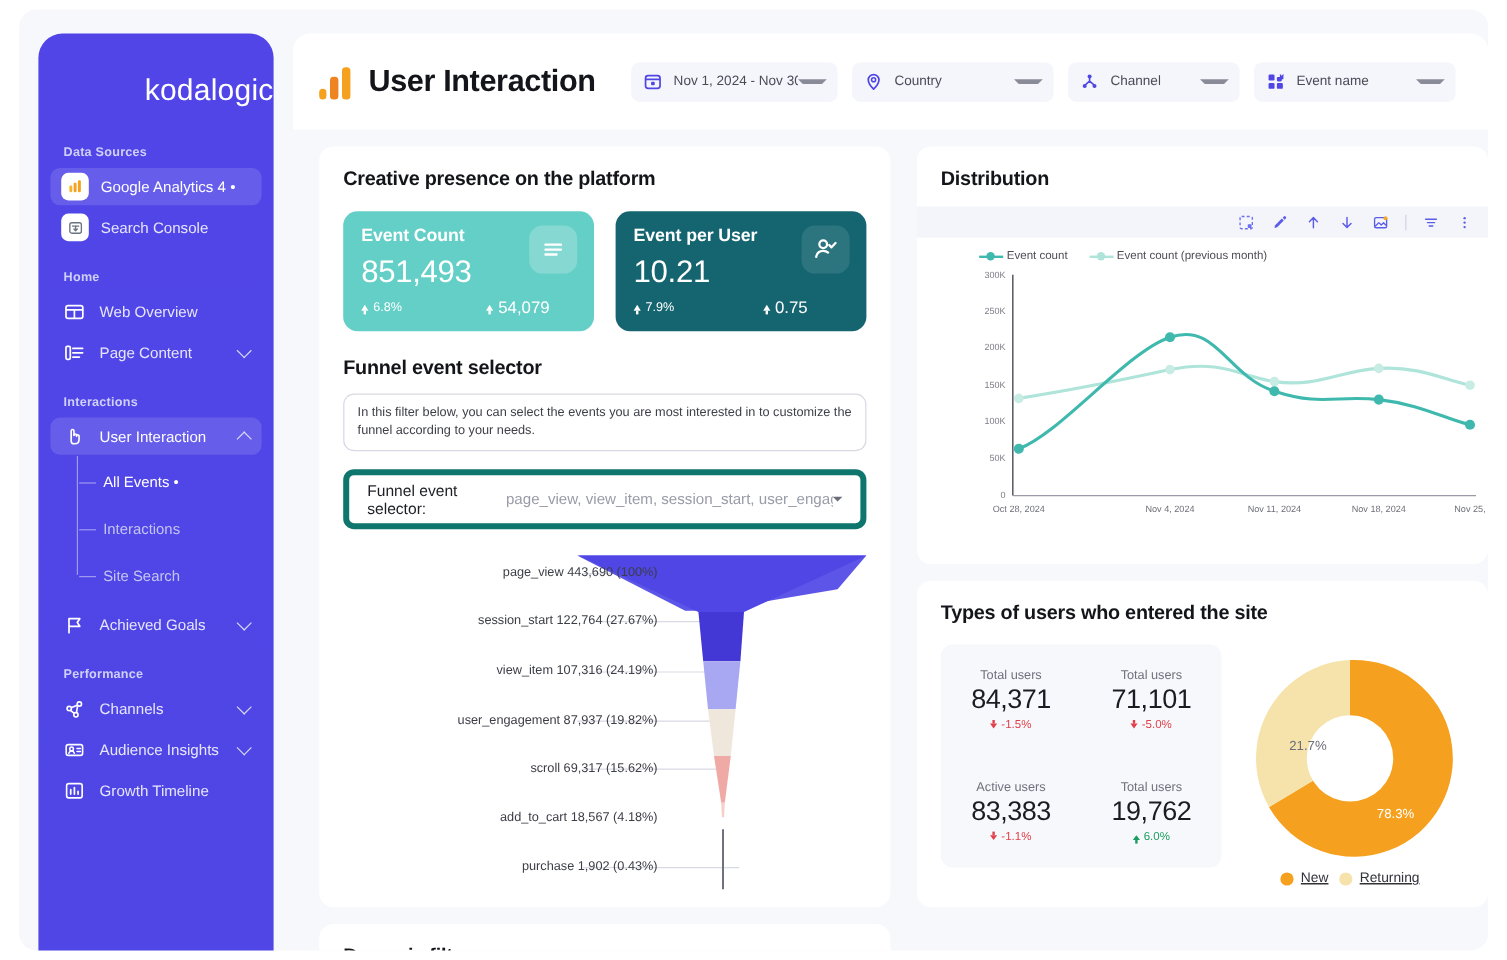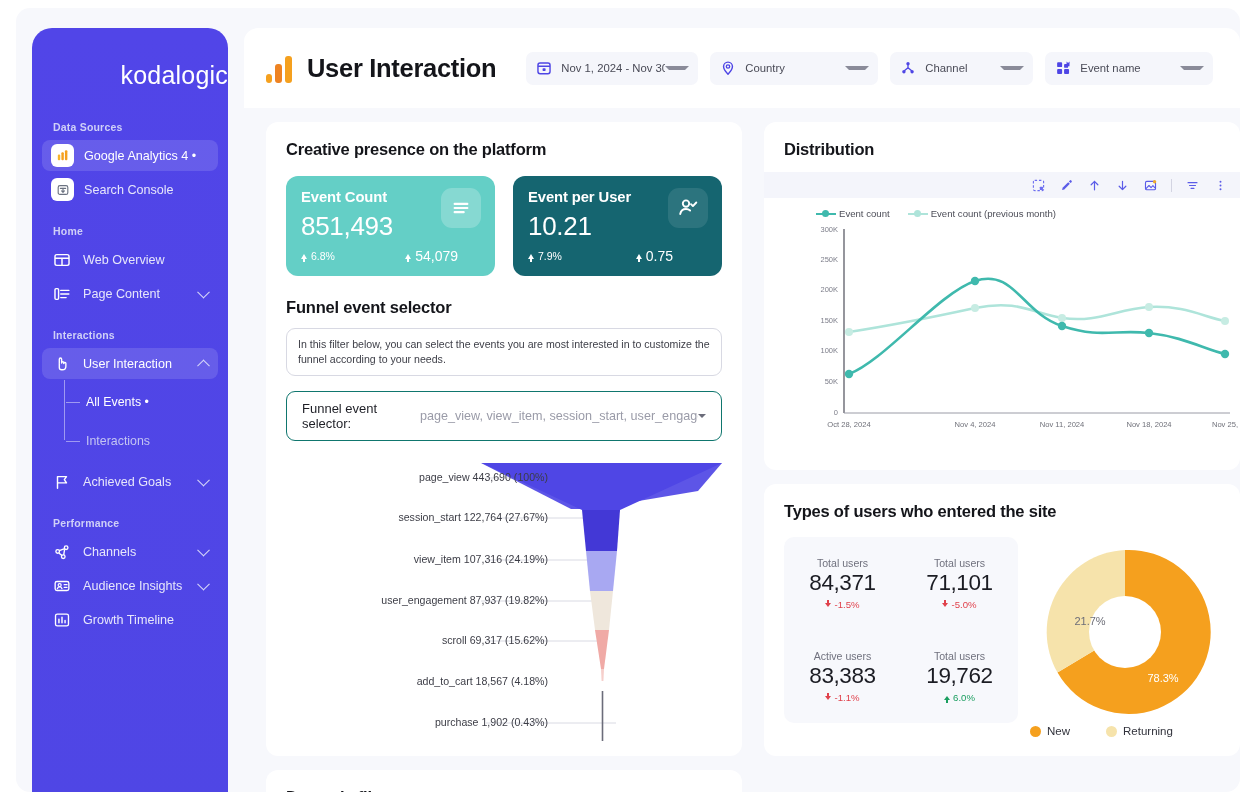--- a/index.html
+++ b/index.html
@@ -200,21 +200,21 @@
     border: 1px solid #d8d9e3;
     border-radius: 9px;
     padding: 8px 11px;
     font-size: 10.6px;
     color: #3f4049;
     line-height: 1.42;
   }
   .selector {
     margin-top: 15px;
     height: 50px;
-    border: 1px solid #0f766e;
+    border: 5px solid #0f766e;
     border-radius: 9px;
     display:flex; align-items:center;
     padding: 14px 15px;
     cursor: pointer;
     background:#fff;
   }
   .selector .lbl { font-size: 13px; color: #1e1f26; }
   .selector .val {
     font-size: 12.6px; color: #9a9ba8;
     margin-left: 4px;
@@ -293,21 +293,21 @@
     border-left: 3px solid transparent;
     border-right: 3px solid transparent;
     border-bottom: 4.6px solid currentColor;
     margin-right: 3px; position:relative;
   }
   .arw-u::after{content:'';position:absolute;left:-1px;top:4.6px;width:2px;height:3.4px;background:currentColor;}
 
   .donut-wrap { position: relative; margin-left: 12px; width: 190px; }
   .donut-legend {
     position: absolute; bottom: -6px; left: 0; width: 190px;
-    display:flex; align-items:center; justify-content:flex-start; gap: 36px;
+    display:flex; align-items:center; justify-content:center; gap: 9px; text-decoration: underline;
   }
   .dl { display:flex; align-items:center; font-size: 11.5px; color:#32333c; }
   .dl .sw { width: 11px; height: 11px; border-radius:50%; margin-right:6px; }
 
   
   .p-dyn {
     left: 22px; top: 662px; width: 476px; height: 60px;
     padding: 18px 20px;
     border-radius: 12px 12px 0 0;
   }
@@ -379,20 +379,21 @@
             <path d="M12 9a1.2 1.2 0 0 1 2.3 0v3.4c0 2.3-1.6 4-3.9 4H9.6c-1.6 0-2.6-1-2.6-2.6v-4" fill="none" stroke="#fff" stroke-width="1.5" stroke-linecap="round"></path>
           </svg>
         </span>
         <span class="nav-txt">User Interaction</span>
         <span class="chev up"></span>
       </div>
 
       <div class="subnav">
         <div class="sub-item on">All Events •</div>
         <div class="sub-item">Interactions</div>
+        <div class="sub-item">Site Search</div>
       </div>
 
       <div class="nav-item">
         <span class="nav-ico">
           <svg width="18" height="18" viewBox="0 0 20 20">
             <path d="M5 17V4h10l-2.4 3.4L15 11H5" fill="none" stroke="#fff" stroke-width="1.6" stroke-linejoin="round" stroke-linecap="round"></path>
           </svg>
         </span>
         <span class="nav-txt">Achieved Goals</span>
         <span class="chev"></span>

